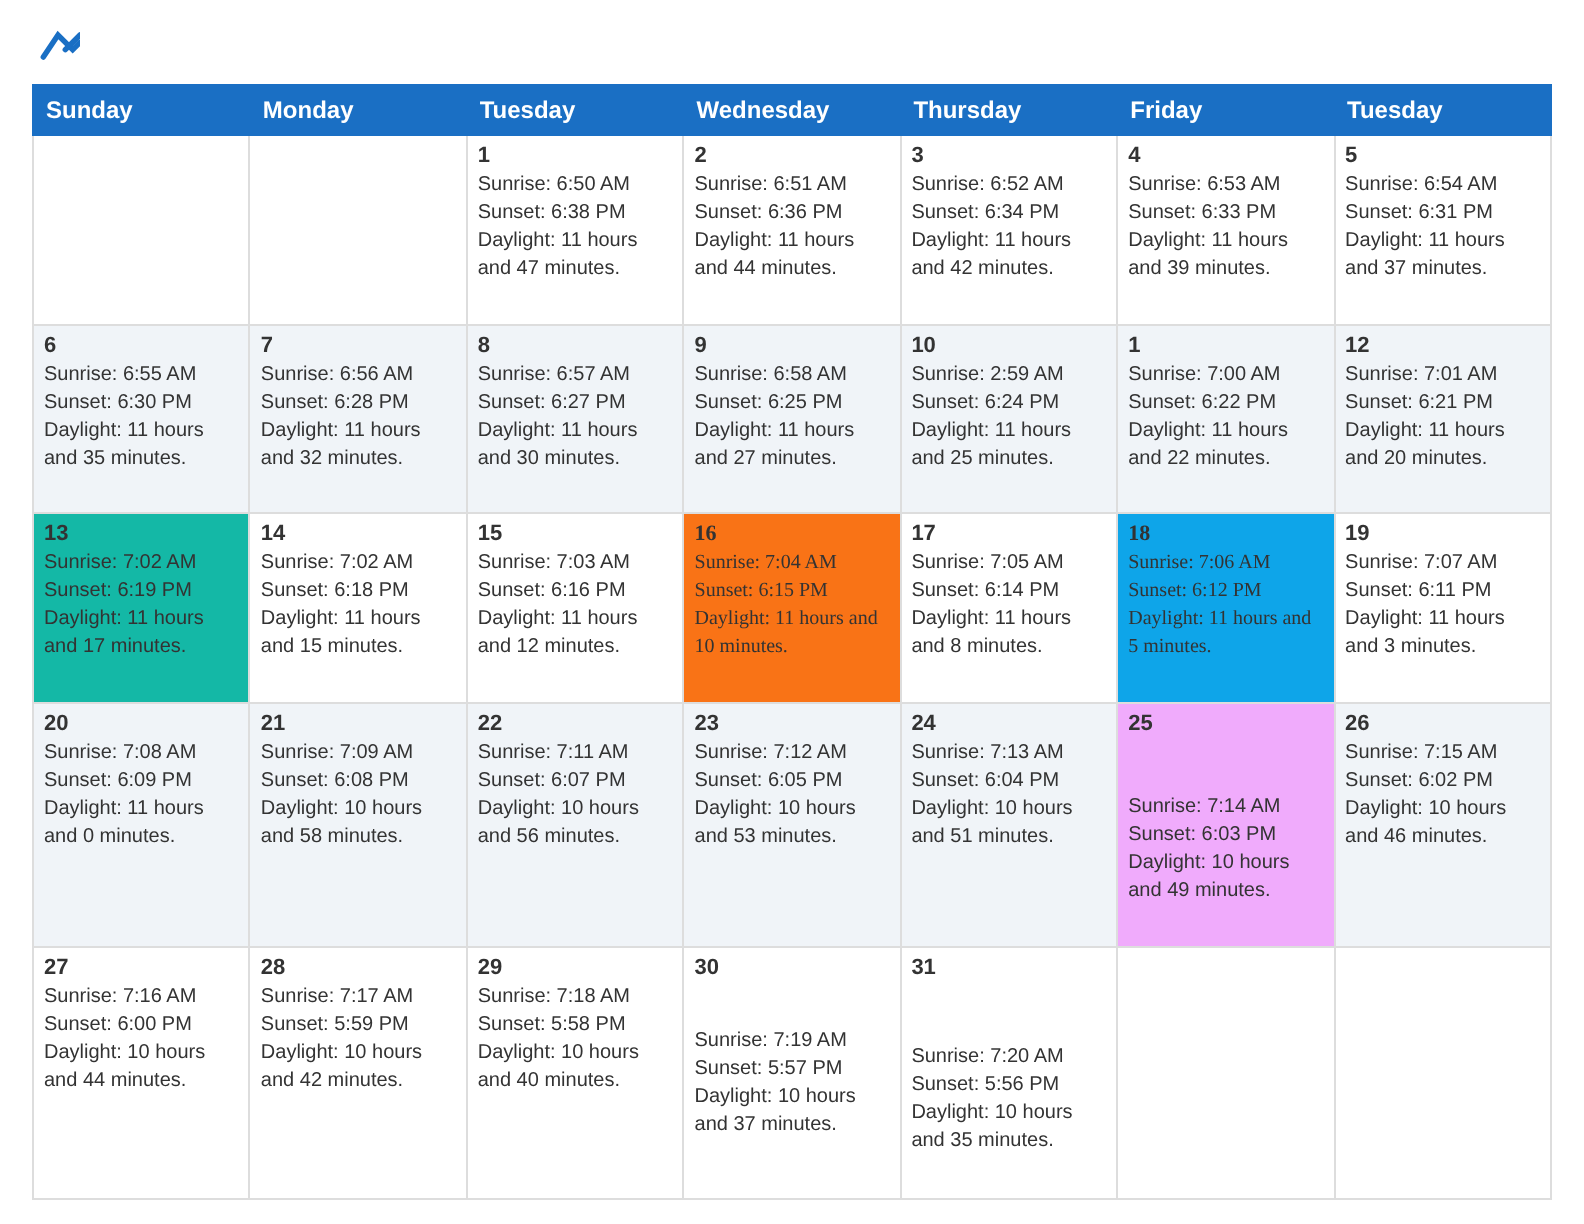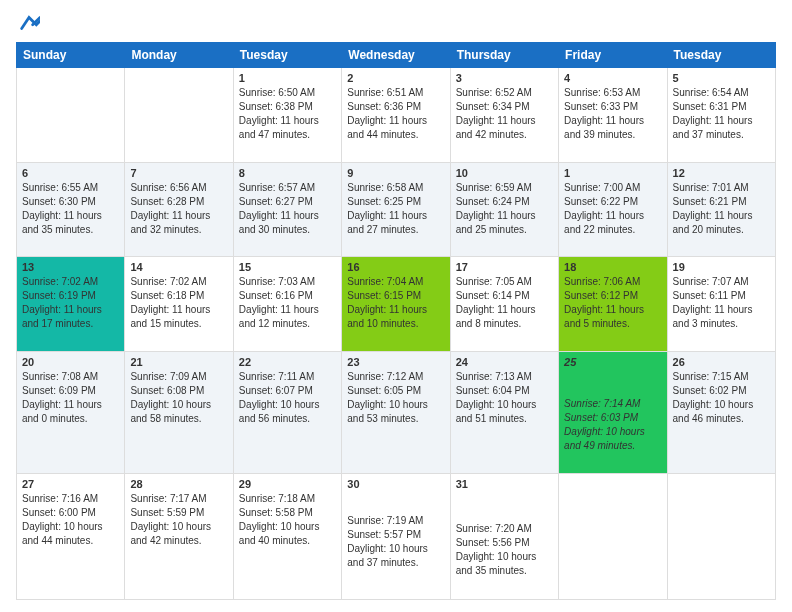--- a/index.html
+++ b/index.html
@@ -187,21 +187,21 @@
 Daylight: 11 hours and 30 minutes.</div>
           </td>
           <td style="background: rgb(240, 244, 248);">
             <span class="day-num">9</span>
             <div class="cell-info" style="white-space: pre-line;">Sunrise: 6:58 AM
 Sunset: 6:25 PM
 Daylight: 11 hours and 27 minutes.</div>
           </td>
           <td style="background: rgb(240, 244, 248);">
             <span class="day-num">10</span>
-            <div class="cell-info" style="white-space: pre-line;">Sunrise: 6:59 AM
+            <div class="cell-info" style="white-space: pre-line;">Sunrise: 2:59 AM
 Sunset: 6:24 PM
 Daylight: 11 hours and 25 minutes.</div>
           </td>
           <td style="background: rgb(240, 244, 248);">
             <span class="day-num">1</span>
             <div class="cell-info" style="white-space: pre-line;">Sunrise: 7:00 AM
 Sunset: 6:22 PM
 Daylight: 11 hours and 22 minutes.</div>
           </td>
           <td style="background: rgb(240, 244, 248);">
@@ -223,33 +223,33 @@
             <div class="cell-info" style="white-space: pre-line;">Sunrise: 7:02 AM
 Sunset: 6:18 PM
 Daylight: 11 hours and 15 minutes.</div>
           </td>
           <td style="background: rgb(255, 255, 255);">
             <span class="day-num">15</span>
             <div class="cell-info" style="white-space: pre-line;">Sunrise: 7:03 AM
 Sunset: 6:16 PM
 Daylight: 11 hours and 12 minutes.</div>
           </td>
-          <td style="background: #84cc16;">
+          <td style="background: #f97316; font-family: Liberation Serif, serif;">
             <span class="day-num">16</span>
             <div class="cell-info" style="white-space: pre-line;">Sunrise: 7:04 AM
 Sunset: 6:15 PM
 Daylight: 11 hours and 10 minutes.</div>
           </td>
           <td style="background: rgb(255, 255, 255);">
             <span class="day-num">17</span>
             <div class="cell-info" style="white-space: pre-line;">Sunrise: 7:05 AM
 Sunset: 6:14 PM
 Daylight: 11 hours and 8 minutes.</div>
           </td>
-          <td style="background: #84cc16;">
+          <td style="background: #0ea5e9; font-family: Liberation Serif, serif;">
             <span class="day-num">18</span>
             <div class="cell-info" style="white-space: pre-line;">Sunrise: 7:06 AM
 Sunset: 6:12 PM
 Daylight: 11 hours and 5 minutes.</div>
           </td>
           <td style="background: rgb(255, 255, 255);">
             <span class="day-num">19</span>
             <div class="cell-info" style="white-space: pre-line;">Sunrise: 7:07 AM
 Sunset: 6:11 PM
 Daylight: 11 hours and 3 minutes.</div>
@@ -279,21 +279,21 @@
             <div class="cell-info" style="white-space: pre-line;">Sunrise: 7:12 AM
 Sunset: 6:05 PM
 Daylight: 10 hours and 53 minutes.</div>
           </td>
           <td style="background: rgb(240, 244, 248);">
             <span class="day-num">24</span>
             <div class="cell-info" style="white-space: pre-line;">Sunrise: 7:13 AM
 Sunset: 6:04 PM
 Daylight: 10 hours and 51 minutes.</div>
           </td>
-          <td style="background: #22c55e; font-style: italic;">
+          <td style="background: #f0abfc;">
             <span class="day-num">25</span>
             <div class="cell-info" style="white-space: pre-line; margin-top: 29px;">Sunrise: 7:14 AM
 Sunset: 6:03 PM
 Daylight: 10 hours and 49 minutes.</div>
           </td>
           <td style="background: rgb(240, 244, 248);">
             <span class="day-num">26</span>
             <div class="cell-info" style="white-space: pre-line;">Sunrise: 7:15 AM
 Sunset: 6:02 PM
 Daylight: 10 hours and 46 minutes.</div>

